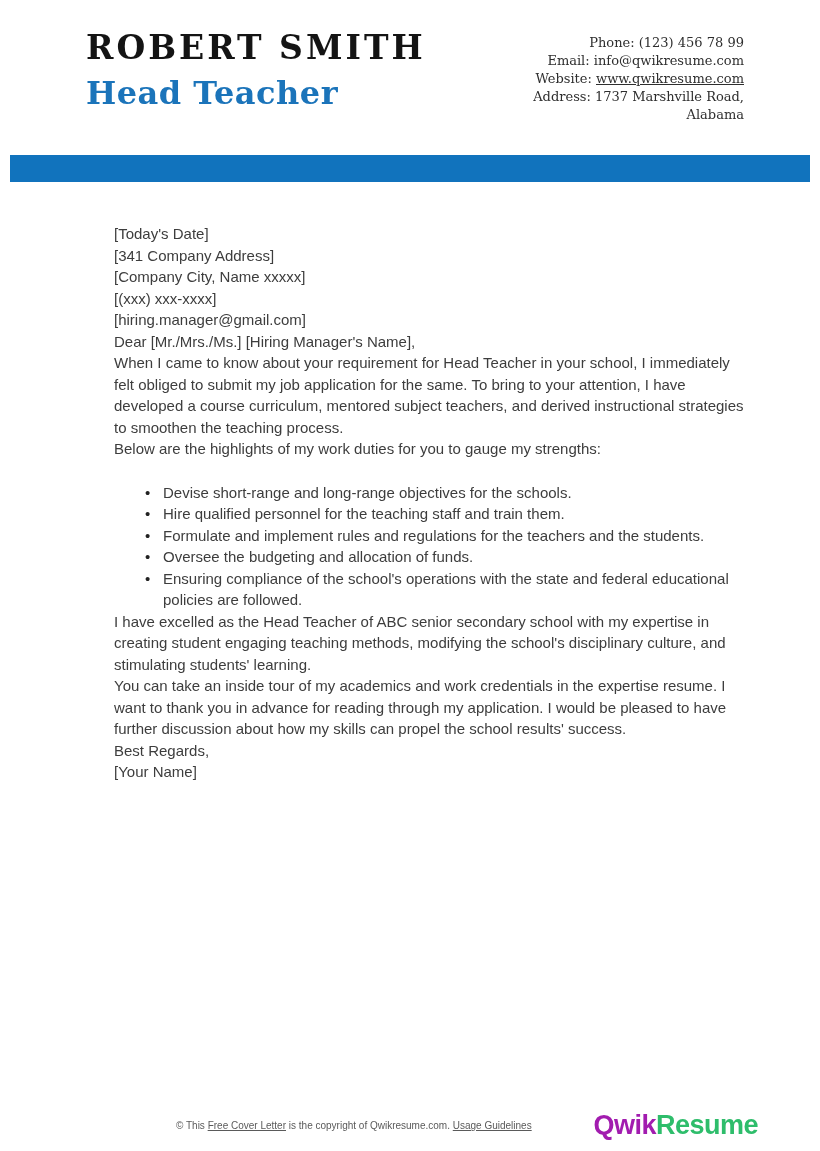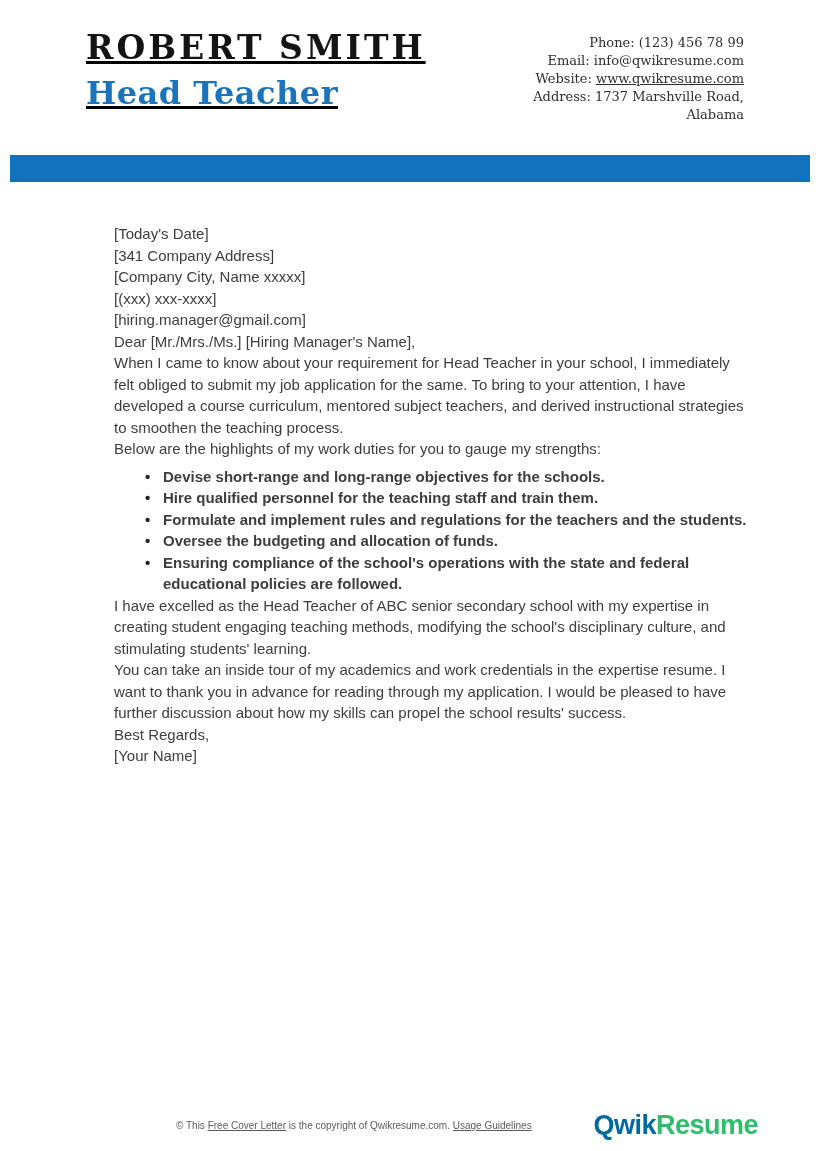--- a/index.html
+++ b/index.html
@@ -14,21 +14,21 @@
     overflow: hidden;
   }
 
   
   .header {
     display: flex;
     justify-content: space-between;
     align-items: flex-start;
     padding: 30px 76px 0 86px;
   }
-  .name-block { font-family: "DejaVu Serif", serif; text-decoration: underline; }
+  .name-block { font-family: "DejaVu Serif", serif; }
   .person-name {
     font-size: 33px;
     font-weight: 700;
     letter-spacing: 3px;
     color: #141414;
     line-height: 1.1;
   }
   .person-title {
     margin-top: 8px;
     font-size: 32px;
@@ -59,24 +59,23 @@
     font-size: 15px;
     line-height: 21.5px;
     color: #3d3d3d;
   }
   .letter p { margin: 0; }
   .date-line { margin-bottom: 10px; }
   .salutation { margin-top: 41px; }
   .para { margin-top: 21px; }
   .para-first { margin-top: 11px; }
   .duties-list {
-    margin-top: 6px;
+    margin-top: 22px;
     padding-left: 49px;
     list-style: none;
-    font-weight: bold;
   }
   .duties-list li {
     position: relative;
     margin: 0;
   }
   .duties-list li::before {
     content: "•";
     position: absolute;
     left: -18px;
     top: 0;
@@ -169,17 +168,17 @@
   </div>
 
   <div class="footer">
     <div class="copyright">
       <span>© This</span>
       <a>Free Cover Letter</a>
       <span>is the copyright of Qwikresume.com.</span>
       <a>Usage Guidelines</a>
     </div>
     <div class="logo">
-      <span class="logo-dark" style="color: #0369a1;">Qwik</span><span class="logo-green" style="color: rgb(46, 189, 107);">Resume</span>
+      <span class="logo-dark" style="color: #a21caf;">Qwik</span><span class="logo-green" style="color: rgb(46, 189, 107);">Resume</span>
     </div>
   </div>
 
 </div>
 
 </body></html>

